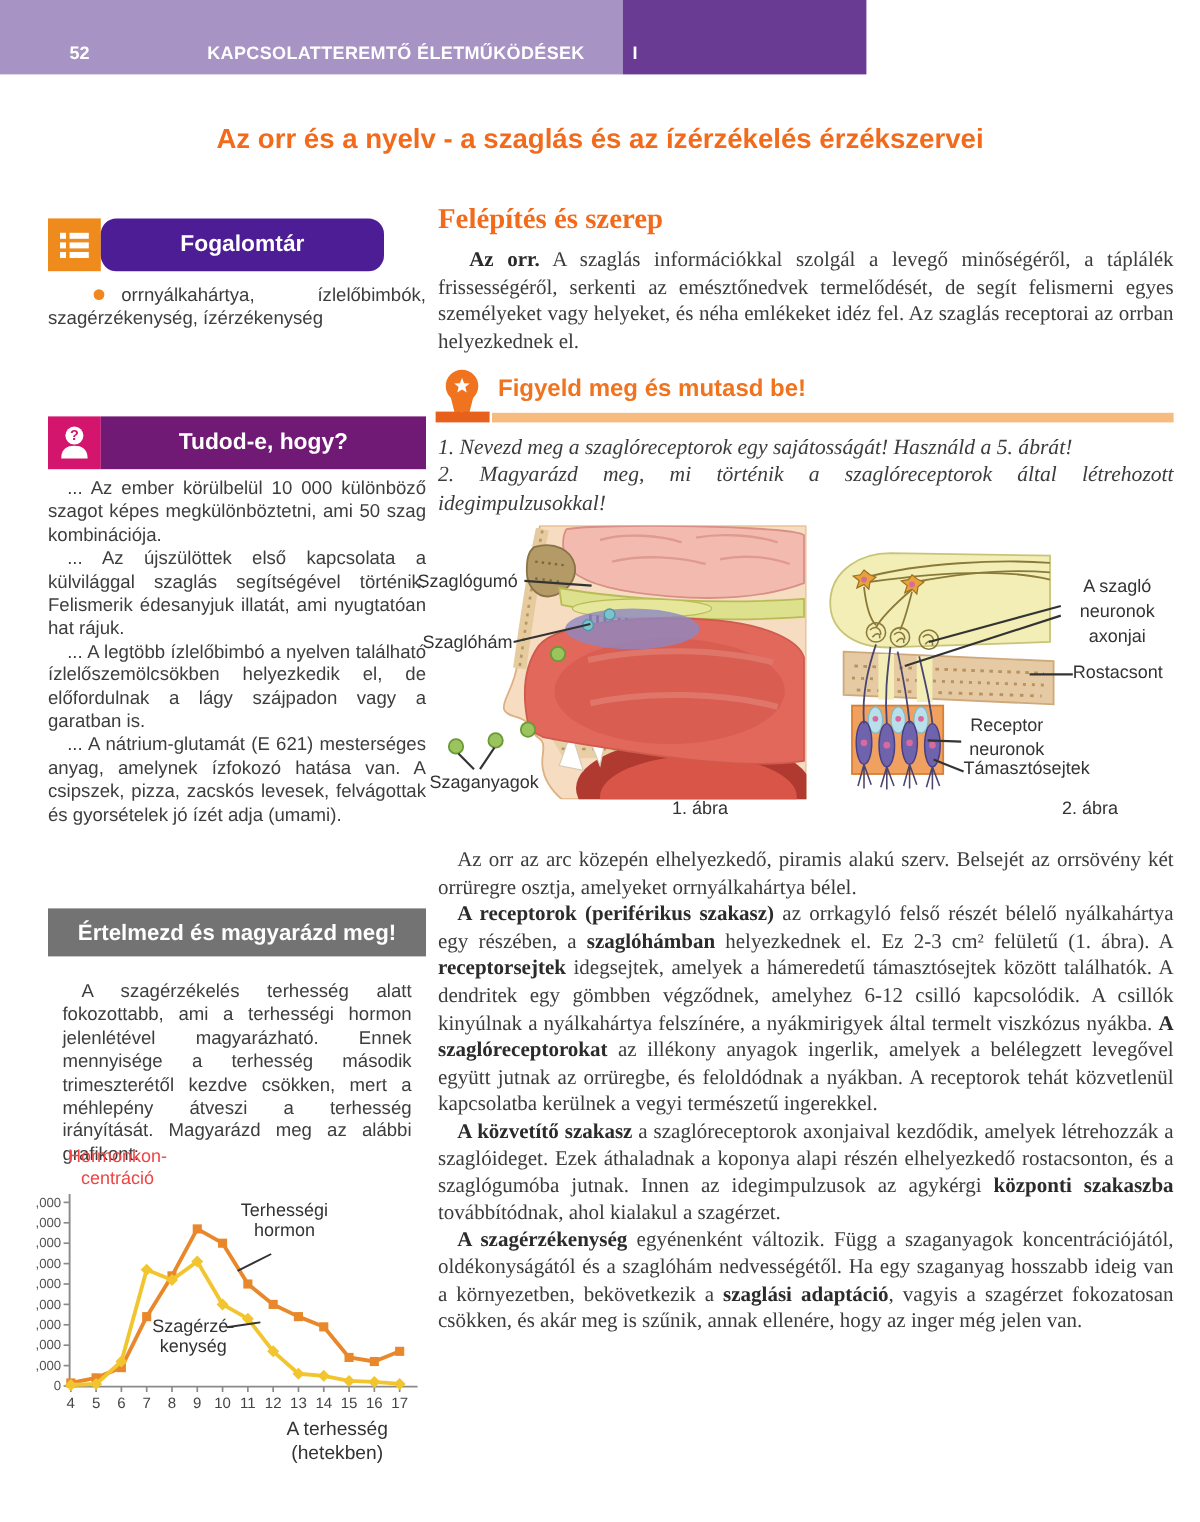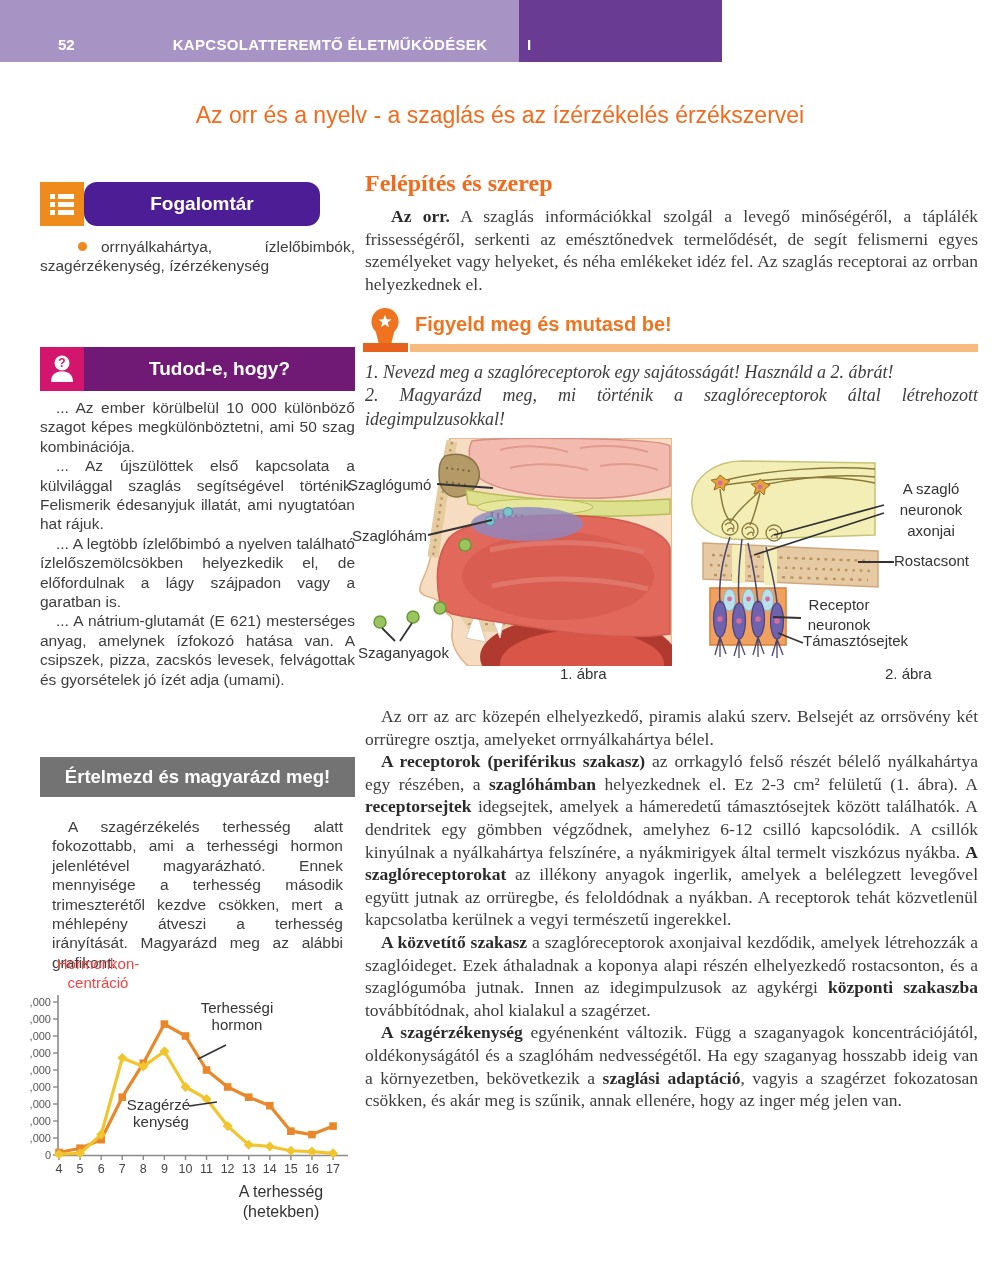--- a/index.html
+++ b/index.html
@@ -8,21 +8,21 @@
   .abs{position:absolute;}
   
   .hdr-light{left:0;top:0;width:519px;height:62px;background:#a793c4;}
   .hdr-dark{left:519px;top:0;width:203px;height:62px;background:#6a3b93;}
   .hdr-text{color:#fff;font-weight:bold;font-size:15px;}
   .page-num{left:58px;top:36px;}
   .chapter{left:150px;top:36px;width:360px;text-align:center;letter-spacing:.3px;}
   .section-num{left:527px;top:36px;}
   
   .lesson-title{left:0;top:102px;width:1000px;text-align:center;color:#f26b1d;
-                font-size:23px;font-weight:normal;}
+                font-size:23px;font-weight:bold;}
   
   .box-icon{width:44px;height:44px;display:flex;align-items:center;justify-content:center;}
   .band{height:44px;display:flex;align-items:center;justify-content:center;
         color:#fff;font-weight:bold;font-size:19px;}
   .fog-icon{left:40px;top:182px;background:#ef8a1c;}
   .fog-band{left:84px;top:182px;width:236px;background:#4c1d95;border-radius:13px;}
   .tud-icon{left:40px;top:347px;background:#d4156d;}
   .tud-band{left:84px;top:347px;width:271px;background:#701a75;}
   .ert-band{left:40px;top:757px;width:315px;height:40px;background:#737373;
             display:flex;align-items:center;justify-content:center;
@@ -211,21 +211,21 @@
 <svg class="abs" style="left:367px;top:306px;" width="36" height="48" viewBox="0 0 34 46">
   <polygon points="8,24 13,44 17,35 21,44 26,24" fill="#f0741f"></polygon>
   <circle cx="17" cy="15" r="13" fill="#f0741f"></circle>
   <polygon fill="#fff" points="17,8.5 18.65,12.73 23.2,13 19.66,15.87 20.8,20.3 17,17.8 13.2,20.3 14.34,15.87 10.8,13 15.35,12.73"></polygon>
 </svg>
 <div class="abs figyeld-title">Figyeld meg és mutasd be!</div>
 <div class="abs figyeld-underline-dark"></div>
 <div class="abs figyeld-underline-light"></div>
 
 <div class="abs serif-text questions">
-    <p>1. Nevezd meg a szaglóreceptorok egy sajátosságát! Használd a 2. ábrát!</p>
+    <p>1. Nevezd meg a szaglóreceptorok egy sajátosságát! Használd a 5. ábrát!</p>
     <p>2. Magyarázd meg, mi történik a szaglóreceptorok által létrehozott idegimpulzusokkal!</p>
   </div>
 
 <svg class="abs" style="left:340px;top:438px;" width="332" height="228" viewBox="0 0 332 228">
 
   <path d="M110,0 C101,42 96,82 91,116 C88,136 78,146 80,153 C82,160 95,158 100,165
            C104,170 104,174 109,177 C116,182 111,190 112,200 C113,211 119,220 128,228
            L332,228 L332,0 Z" fill="#f6dcc0" stroke="#dfb084" stroke-width="1.5"></path>
 
   <path d="M112,3 C103,45 98,85 93,119" fill="none" stroke="#e6cb9f" stroke-width="11"></path>

